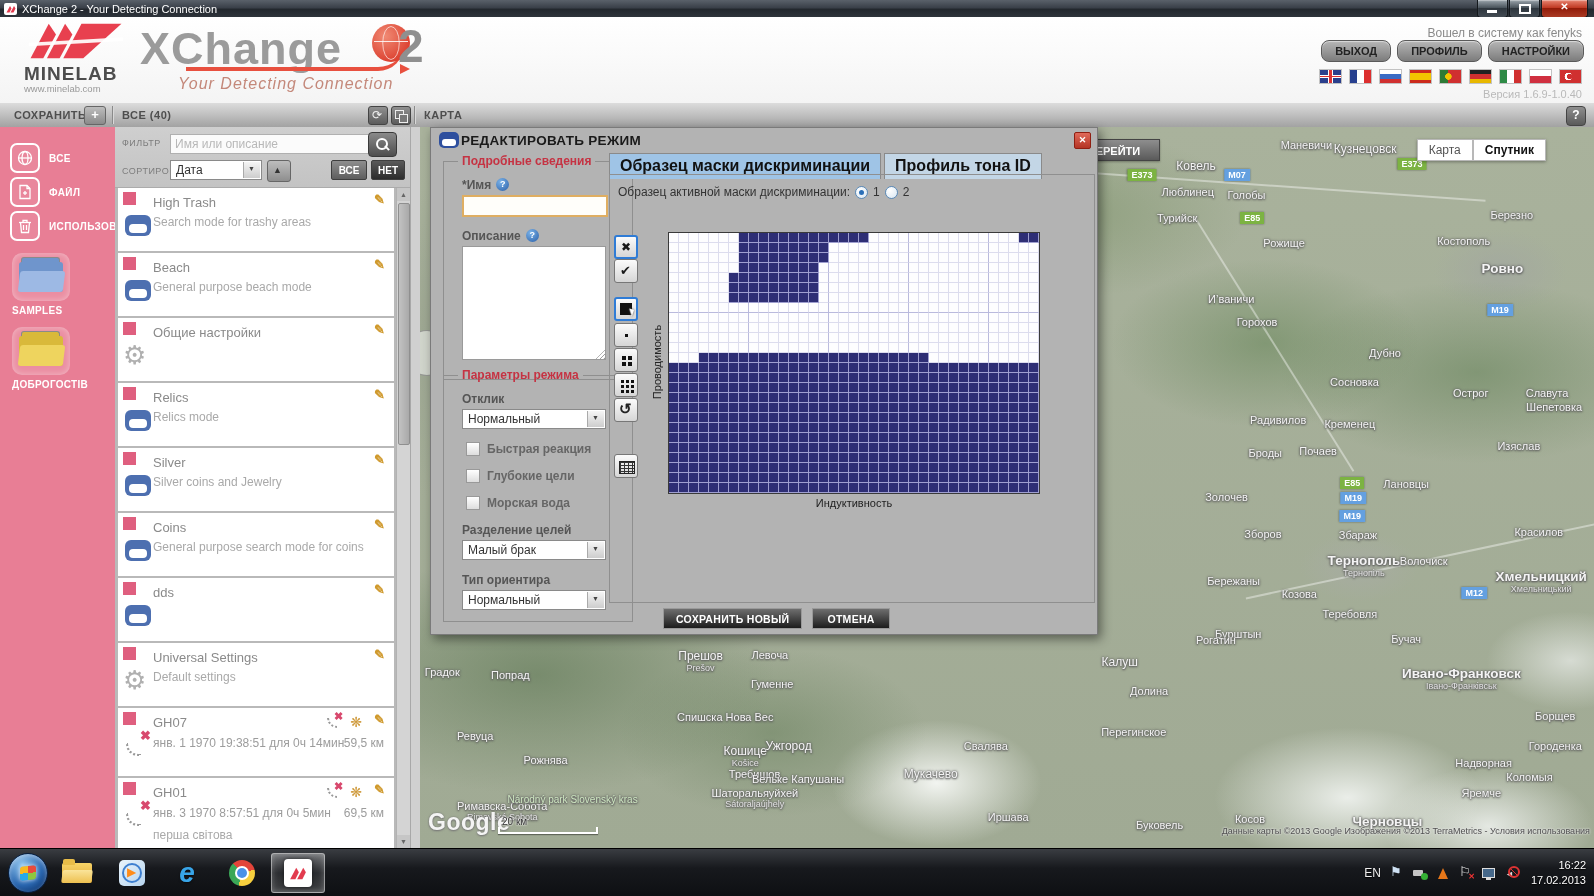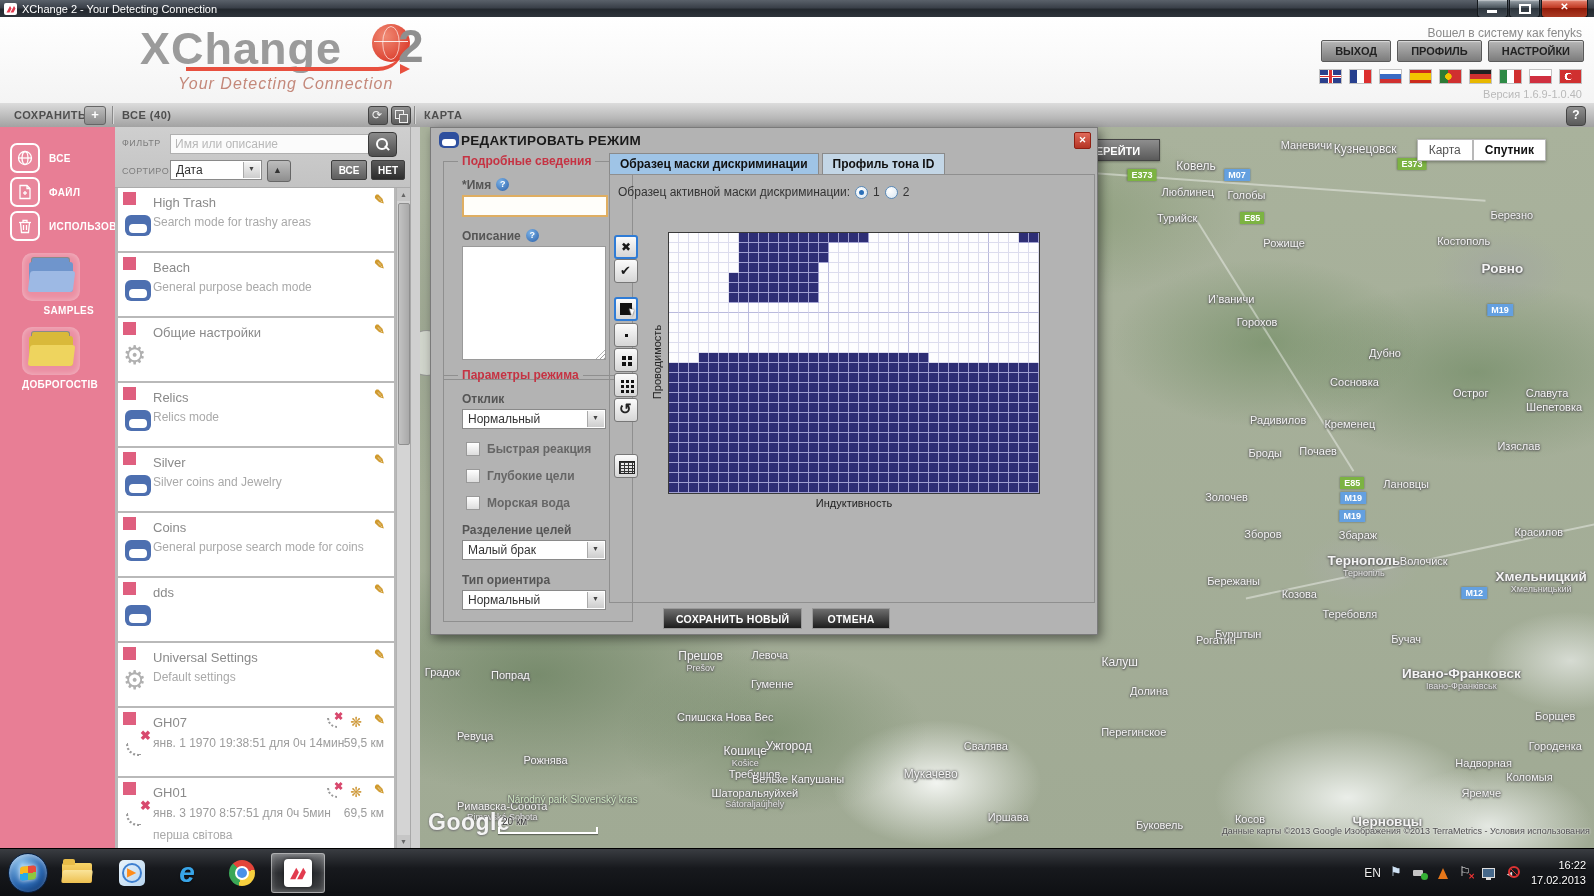--- a/index.html
+++ b/index.html
@@ -25,21 +25,21 @@
   .xc-arc{position:absolute;left:46px;top:18px;width:218px;height:26px;border-bottom:4px solid #e8503f;border-bottom-right-radius:26px;}
   .xc-arc::after{content:"";position:absolute;right:-6px;bottom:-7px;border-left:10px solid #e8503f;border-top:5px solid transparent;border-bottom:5px solid transparent;}
   .xc-globe{position:absolute;left:232px;top:1px;width:38px;height:38px;border-radius:50%;background:radial-gradient(circle at 35% 32%,#f08a74,#dd4433 70%);}
   .xc-globe::before{content:"";position:absolute;inset:2px;border-radius:50%;border:1px solid rgba(255,255,255,.85);transform:scaleX(.5);}
   .xc-globe::after{content:"";position:absolute;left:2px;right:2px;top:17px;height:1px;background:rgba(255,255,255,.85);}
   .xc-num{position:absolute;left:258px;top:-4px;font-size:46px;font-weight:bold;color:#8f8f8f;}
   .xc-tag{position:absolute;left:38px;top:52px;font-size:16px;font-style:italic;color:#c4887a;letter-spacing:1px;}
   #hdr-right{position:absolute;right:10px;top:0;width:420px;height:86px;text-align:right;}
   #logged{position:absolute;right:2px;top:9px;font-size:12px;color:#8a8a8a;}
   #hbtns{position:absolute;right:0;top:23px;display:flex;gap:6px;}
-  .hbtn{background:linear-gradient(#b6b6b6,#7c7c7c);border:1px solid #5a5a5a;border-radius:2px;color:#222;font-size:11px;font-weight:bold;padding:4px 13px;box-shadow:inset 0 1px 1px rgba(255,255,255,.5);}
+  .hbtn{background:linear-gradient(#b6b6b6,#7c7c7c);border:1px solid #5a5a5a;border-radius:8px;color:#222;font-size:11px;font-weight:bold;padding:4px 13px;box-shadow:inset 0 1px 1px rgba(255,255,255,.5);}
   #flags{position:absolute;right:2px;top:52px;display:flex;gap:7px;}
   .flag{width:21px;height:13px;display:inline-block;border:1px solid #c2c2c2;background-color:#ddd;background-size:100% 100%;}
   .f-gb{background-color:#2b3f8c;background-image:linear-gradient(to bottom,transparent 44%,#d33 44% 56%,transparent 56%),linear-gradient(to right,transparent 45%,#d33 45% 55%,transparent 55%),linear-gradient(to bottom,transparent 36%,#fff 36% 64%,transparent 64%),linear-gradient(to right,transparent 39%,#fff 39% 61%,transparent 61%);}
   .f-fr{background-image:linear-gradient(to right,#27408f 33%,#fff 33% 66%,#dc2f2f 66%);}
   .f-ru{background-image:linear-gradient(#fff 33%,#3a6bc4 33% 66%,#d03030 66%);}
   .f-es{background-image:linear-gradient(#cc2b1d 25%,#f2c500 25% 75%,#cc2b1d 75%);}
   .f-pt{background-image:radial-gradient(circle at 40% 50%,#f2c500 0 3px,transparent 3.5px),linear-gradient(to right,#2d7a35 40%,#d03030 40%);}
   .f-de{background-image:linear-gradient(#222 33%,#d03030 33% 66%,#e8b800 66%);}
   .f-it{background-image:linear-gradient(to right,#2d8a45 33%,#fff 33% 66%,#d03030 66%);}
   .f-pl{background-image:linear-gradient(#fff 50%,#d03040 50%);}
@@ -55,21 +55,21 @@
   .tbico.globe::before{content:"⟳";position:absolute;left:3px;top:1px;font-size:12px;}
   .tbico.copy::before{content:"";position:absolute;left:3px;top:3px;width:7px;height:7px;border:1px solid #eee;}
   .tbico.copy::after{content:"";position:absolute;left:7px;top:7px;width:7px;height:7px;border:1px solid #eee;background:#777;}
   #helpbtn{position:absolute;right:8px;top:3px;width:18px;height:18px;background:linear-gradient(#8e8e8e,#5a5a5a);border:1px solid #444;border-radius:4px;color:#fff;font-size:12px;font-weight:bold;text-align:center;line-height:17px;}
 
   
   #sidebar{position:absolute;left:0;top:127px;width:115px;height:721px;background:#e87e95;}
   .sbrow{position:absolute;left:10px;display:flex;align-items:center;gap:9px;}
   .sbico{width:26px;height:26px;border:2px solid #fff;border-radius:7px;display:flex;align-items:center;justify-content:center;background:rgba(255,255,255,.07);}
   .sblabel{font-size:10px;font-weight:bold;color:#fff;letter-spacing:.4px;white-space:nowrap;overflow:hidden;max-width:68px;}
-  .sbfold{position:absolute;left:22px;width:72px;text-align:right;}
+  .sbfold{position:absolute;left:12px;width:72px;}
   .tile{width:58px;height:48px;border-radius:10px;background:rgba(255,255,255,.13);box-shadow:inset 0 0 7px rgba(255,255,255,.4);display:flex;align-items:center;justify-content:center;}
   .fold{position:relative;width:44px;height:30px;}
   .fold .tab{position:absolute;top:-5px;left:2px;width:17px;height:8px;border-radius:3px 3px 0 0;}
   .fold .back{position:absolute;inset:0;border-radius:3px;}
   .fold .front{position:absolute;left:0;right:-1px;bottom:0;height:21px;border-radius:3px;transform:skewX(-7deg);}
   .fold.blue .tab,.fold.blue .back{background:#6f95cc;}
   .fold.blue .front{background:#9db9e4;}
   .fold.yellow .tab,.fold.yellow .back{background:#d9b93a;}
   .fold.yellow .front{background:#eed45e;}
   .foldlabel{margin-top:4px;font-size:10px;font-weight:bold;color:#fff;letter-spacing:.3px;}
@@ -171,21 +171,21 @@
   #fs1{left:10px;top:26px;width:164px;height:208px;}
   #fs2{left:10px;top:240px;width:164px;height:236px;}
   .flbl{font-size:12px;font-weight:bold;color:#555;margin:4px 0 3px 6px;display:flex;align-items:center;gap:5px;}
   .help-ico{width:13px;height:13px;border-radius:50%;background:radial-gradient(circle at 35% 30%,#7ab2e8,#2a5fa8);color:#fff;font-size:9px;font-weight:bold;text-align:center;line-height:13px;display:inline-block;}
   #nameinput{margin-left:6px;width:138px;height:16px;border:2px solid #dfae62;background:#fffefa;font-family:"Liberation Sans",sans-serif;}
   #descarea{margin-left:6px;width:138px;height:108px;border:1px solid #9a9a9a;background:#fff;resize:none;background-image:linear-gradient(315deg,#999 1px,transparent 1.5px 3px,#999 3.5px,transparent 4px 6px,#999 6.5px,transparent 7px);background-repeat:no-repeat;background-position:right bottom;background-size:9px 9px;}
   .fsel{margin-left:6px;width:144px;}
   .cbrow{display:flex;align-items:center;gap:7px;margin:13px 0 0 10px;font-size:12px;font-weight:bold;color:#666;}
   .cb{width:12px;height:12px;background:linear-gradient(#fff,#ddd);border:1px solid #999;flex:0 0 auto;}
   #tabs{position:absolute;left:178px;top:25px;display:flex;gap:3px;}
-  .tab{padding:3px 10px 4px;font-size:12px;font-weight:bold;color:#111;border:1px solid #8a8a8a;border-bottom:none;}
+  .tab{padding:3px 10px 4px;font-size:16px;font-weight:bold;color:#111;border:1px solid #8a8a8a;border-bottom:none;}
   .tab.active{background:#9fc4e6;}
   .tab.inactive{background:#c3d6e6;}
   #tabpanel{position:absolute;left:178px;top:46px;width:484px;height:427px;border:1px solid #8f8f8f;}
   #maskrow{position:absolute;left:8px;top:10px;font-size:12px;color:#333;display:flex;align-items:center;gap:5px;}
   .radio{width:11px;height:11px;border-radius:50%;border:1px solid #5a8ab8;background:radial-gradient(circle at 35% 30%,#fff,#d8e6f2);position:relative;display:inline-block;}
   .radio.on::after{content:"";position:absolute;left:3px;top:3px;width:5px;height:5px;border-radius:50%;background:#2a6fb8;}
   .tool{position:absolute;left:4px;width:24px;height:24px;background:linear-gradient(#fbfbfb,#d6d6d6);border:1px solid #777;border-radius:3px;box-sizing:border-box;}
   .tool.sel2{border:2px solid #2f7cd6;}
   .tool-x::before{content:"✖";position:absolute;left:5px;top:3px;font-size:12px;color:#1a1a1a;}
   .tool-check::before{content:"✔";position:absolute;left:5px;top:3px;font-size:13px;color:#1a1a1a;}
@@ -256,20 +256,30 @@
           <i></i>
         </span>
       <span class="wc wc-max">
           <i></i>
         </span>
       <span class="wc wc-close"></span>
     </span>
   </div>
 
   <div id="header">
+    <div id="mlogo">
+      <svg width="104" height="40" viewBox="0 0 104 44">
+          <path d="M2 42 L22 4 L30 16 L16 42 Z" fill="#e8404f"></path>
+          <path d="M20 42 L40 4 L48 16 L34 42 Z" fill="#e8404f"></path>
+          <path d="M38 42 L58 4 L102 4 L60 42 Z" fill="#e8404f"></path>
+          <path d="M0 25 L104 19 L104 23 L0 29 Z" fill="#ffffff" opacity="0.92"></path>
+        </svg>
+      <div class="ml-name">MINELAB</div>
+      <div class="ml-site">www.minelab.com</div>
+    </div>
     <div id="xclogo">
       <span class="xc-text">XChange</span>
       <span class="xc-arc"></span>
       <span class="xc-globe"></span>
       <span class="xc-num">2</span>
       <span class="xc-tag">Your Detecting Connection</span>
     </div>
     <div id="hdr-right">
       <div id="logged">Вошел в систему как fenyks</div>
       <div id="hbtns">

